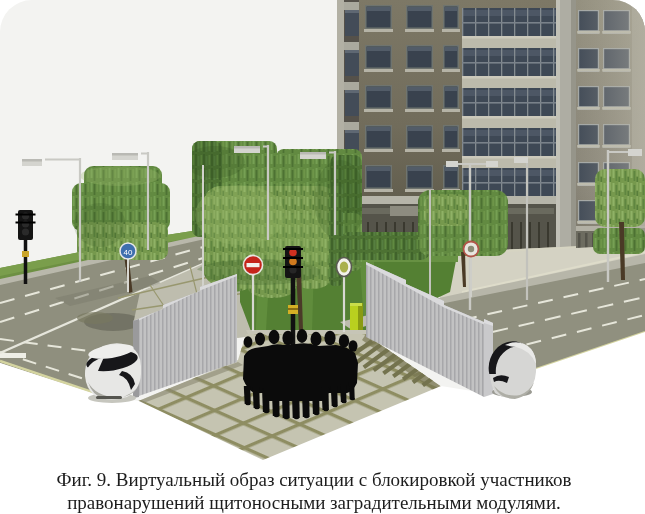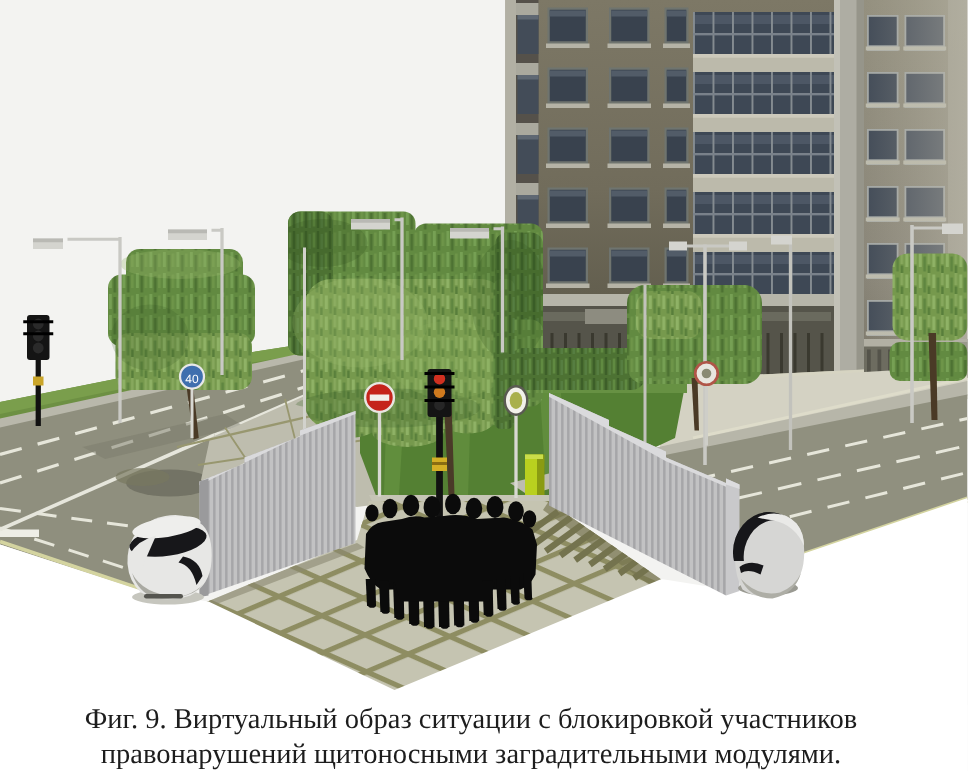--- a/index.html
+++ b/index.html
@@ -1,15 +1,15 @@
 <!DOCTYPE html>
 <html><head><meta charset="utf-8">
 <style>
 html,body{margin:0;padding:0;background:#ffffff;}
-#c{width:645px;height:514px;position:relative;overflow:hidden;}
+#c{width:645px;height:514px;position:relative;overflow:hidden;border-radius:32px;}
 </style></head>
 <body>
 <div id="c">
 <svg width="645" height="514" viewBox="0 0 645 514">
 <defs>
 <linearGradient id="bg1" x1="0" y1="0" x2="0" y2="1">
  <stop offset="0" stop-color="#7d7866"></stop>
  <stop offset="0.5" stop-color="#716c5b"></stop>
  <stop offset="0.8" stop-color="#625e4e"></stop>
  <stop offset="1" stop-color="#535044"></stop>

